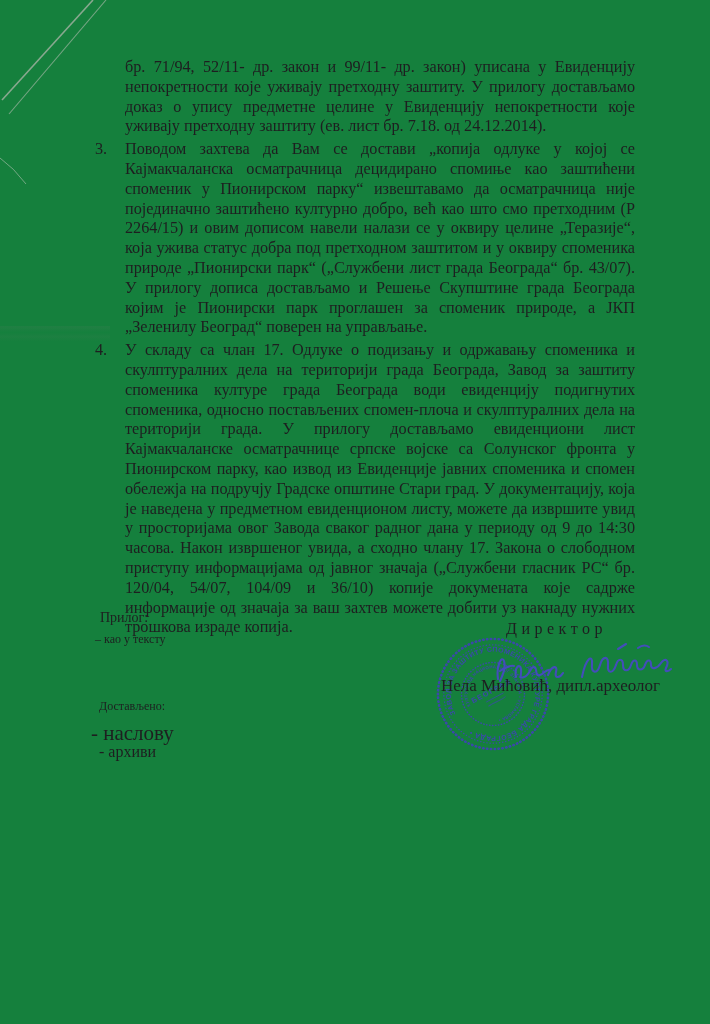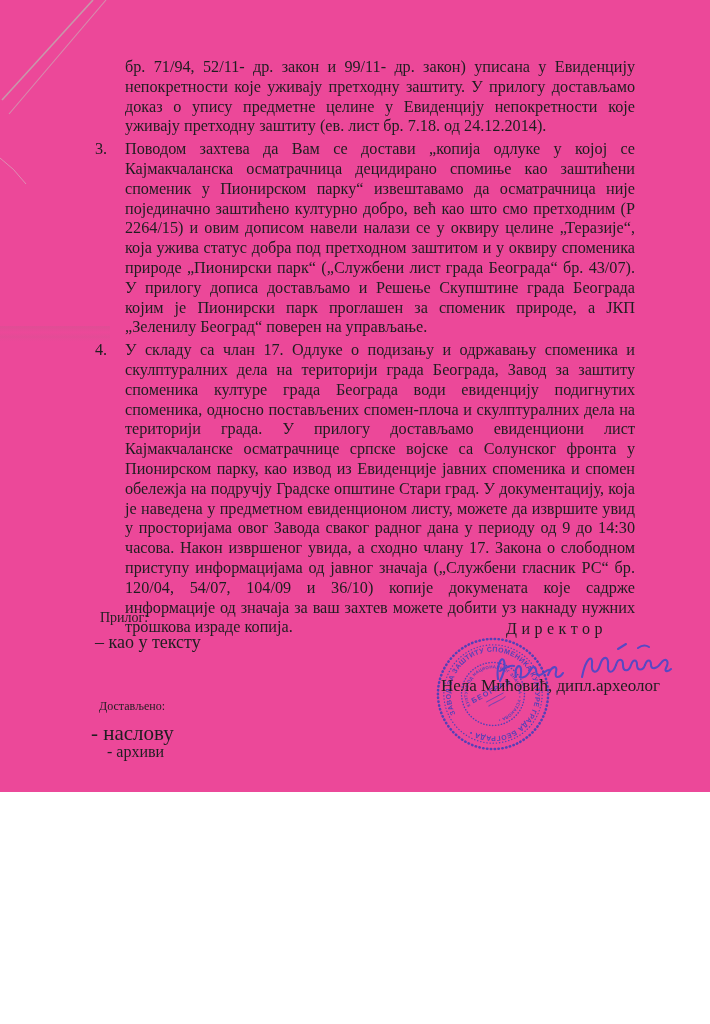--- a/index.html
+++ b/index.html
@@ -1,52 +1,52 @@
 <!DOCTYPE html>
 <html><head>
 <meta charset="utf-8">
 <style>
   * { margin:0; padding:0; box-sizing:border-box; }
   html,body { background:#ffffff; }
   .page {
     position:relative;
-    width:710px; height:792px;
-    background:#ec4899;
+    width:710px; height:1024px;
+    background:#15803d;
     overflow:hidden;
     font-family:"Liberation Serif","DejaVu Serif",serif;
     color:#1e1e20;
   }
   .content {
     position:absolute; left:95px; top:58px; width:540px;
     font-size:16.2px; line-height:19.8px;
   }
   .intro {
     margin-left:30px;
     text-align:justify;
     margin-bottom:3px;
   }
   .list-row { display:flex; margin-bottom:3px; }
   .list-num { flex:0 0 30px; }
   .list-text { flex:1; text-align:justify; }
 
   .prilog-label    { position:absolute; left:100px; top:610px; font-size:14px; }
-  .prilog-content  { position:absolute; left:95px;  top:632px; font-size:18px; }
+  .prilog-content  { position:absolute; left:95px;  top:632px; font-size:12px; }
 
   .director-title {
     position:absolute; left:506px; top:620px;
     font-size:16px; letter-spacing:4.5px; white-space:nowrap;
   }
   .signed-name {
     position:absolute; left:441px; top:676px;
     font-size:17px; white-space:nowrap; z-index:4;text-align:right;
   }
 
   .dostavljeno-label { position:absolute; left:99px; top:699px; font-size:12px; }
   .dostavljeno-item1 { position:absolute; left:91px; top:721px; font-size:21px;font-family:Liberation Serif, serif; }
-  .dostavljeno-item2 { position:absolute; left:99px; top:743px; font-size:16px;margin-left:8px; }
+  .dostavljeno-item2 { position:absolute; left:99px; top:743px; font-size:16px; }
 
   .stamp-wrap {
     position:absolute; left:434px; top:635px;
     width:118px; height:118px;
     transform:rotate(-28deg);
     opacity:0.88; z-index:2;
   }
   .signature-wrap {
     position:absolute; left:490px; top:639px;
     width:185px; height:54px; z-index:5;

